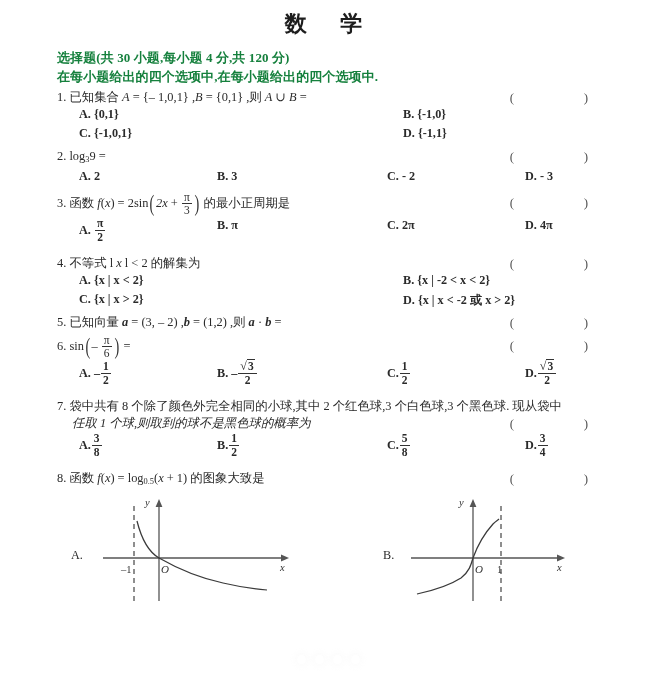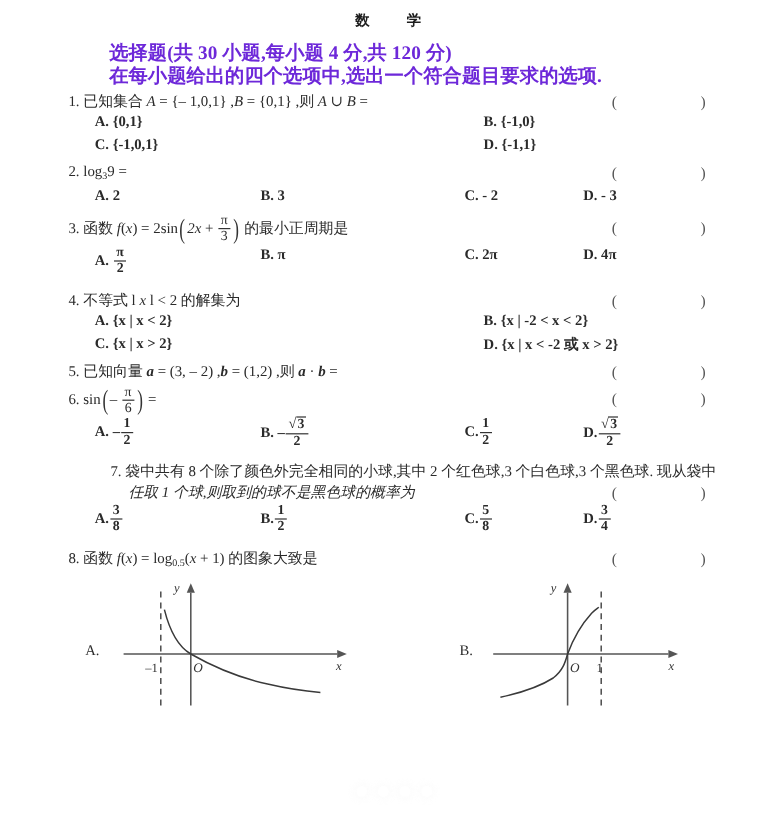--- a/index.html
+++ b/index.html
@@ -12,37 +12,36 @@
     position: relative;
     -webkit-font-smoothing: antialiased;
   }
 
   .page { position: relative; width:647px; height:681px; padding:0; box-sizing:border-box; }
 
   
   .title {
     text-align: center;
     font-weight: bold;
-    font-size: 12px;
+    font-size: 22px;
     letter-spacing: 14px;
     padding-top: 9px;
     padding-left: 14px;
     color: #1d1d1d;
   }
 
   
   .body-block { padding: 9px 10px 0 57px; }
 
   .instr {
     font-weight: bold;
-    font-size: 16px;
+    font-size: 13px;
     line-height: 19px;
-    color: #6d28d9;
+    color: #15803d;
     letter-spacing: .1px;
-    margin-left: 34px;
   }
 
   
   .q { position: relative; margin-top: 3px; }
   .q-stem {
     font-size: 12.4px;
     line-height: 17px;
     padding-right: 112px;
     text-indent: 0;
   }
@@ -58,21 +57,21 @@
   }
 
   
   .opts { position: relative; font-size: 12.2px; margin-top: 1px; }
   .opts.cols4 { height: 19px; }
   .opts.cols4.tall { height: 34px; }
   .opt { position: absolute; white-space: nowrap; font-weight: bold; }
   .opts.cols4 .opt:nth-child(1){ left: 22px; }
   .opts.cols4 .opt:nth-child(2){ left: 160px; }
   .opts.cols4 .opt:nth-child(3){ left: 302px; margin-left: 28px; }
-  .opts.cols4 .opt:nth-child(4){ left: 429px; }
+  .opts.cols4 .opt:nth-child(4){ left: 468px; }
 
   .opts.cols2 { position: static; }
   .opt-row { position: relative; height: 19px; }
   .opt-row .opt:nth-child(1){ left: 22px; }
   .opt-row .opt:nth-child(2){ left: 346px; }
 
   
   .mi { font-style: italic; }
   .mb { font-style: italic; font-weight: bold; }
   .frac {
@@ -132,21 +131,21 @@
 </head>
 <body>
 
 <div class="page">
 
   <div class="title">数    学</div>
 
   <div class="body-block">
 
     <div class="instr">选择题(共 30 小题,每小题 4 分,共 120 分)</div>
-    <div class="instr">在每小题给出的四个选项中,选出一个符合题目要求的选项.</div>
+    <div class="instr">在每小题给出的四个选项中,在每小题给出的四个选项中.</div>
 
     <div class="q">
       <div class="q-stem">
         <span>1. 已知集合 </span><span class="mi">A</span> = {<span class="mi"></span>– 1,0,1} ,<span class="mi">B</span> = {0,1} ,则 <span class="mi">A</span> ∪ <span class="mi">B</span> =
         <span class="paren">(&nbsp;&nbsp;)</span>
       </div>
       <div class="opts cols2">
         <div class="opt-row">
           <span class="opt"><span>A.</span> <span>{0,1}</span></span>
           <span class="opt"><span>B.</span> <span>{-1,0}</span></span>
@@ -225,21 +224,21 @@
       </div>
       <div class="opts cols4 tall">
         <span class="opt">A.&nbsp;–<span class="frac"><span class="num">1</span><span class="den">2</span></span></span>
         <span class="opt">B.&nbsp;–<span class="frac"><span class="num sqrt"><span class="rad">√</span><span class="bar">3</span></span><span class="den">2</span></span></span>
         <span class="opt">C.<span class="frac"><span class="num">1</span><span class="den">2</span></span></span>
         <span class="opt">D.<span class="frac"><span class="num sqrt"><span class="rad">√</span><span class="bar">3</span></span><span class="den">2</span></span></span>
       </div>
     </div>
 
     <div class="q">
-      <div class="q-stem" style="padding-right:0;margin-left:35px;">
+      <div class="q-stem" style="padding-right:0;">
         <span>7. 袋中共有 8 个除了颜色外完全相同的小球,其中 2 个红色球,3 个白色球,3 个黑色球. 现从袋中</span>
         <span class="l2"><span>任取 1 个球,则取到的球不是黑色球的概率为</span></span>
         <span class="paren" style="top:17px;">(&nbsp;&nbsp;)</span>
       </div>
       <div class="opts cols4 tall">
         <span class="opt">A.<span class="frac"><span class="num">3</span><span class="den">8</span></span></span>
         <span class="opt">B.<span class="frac"><span class="num">1</span><span class="den">2</span></span></span>
         <span class="opt">C.<span class="frac"><span class="num">5</span><span class="den">8</span></span></span>
         <span class="opt">D.<span class="frac"><span class="num">3</span><span class="den">4</span></span></span>
       </div>

